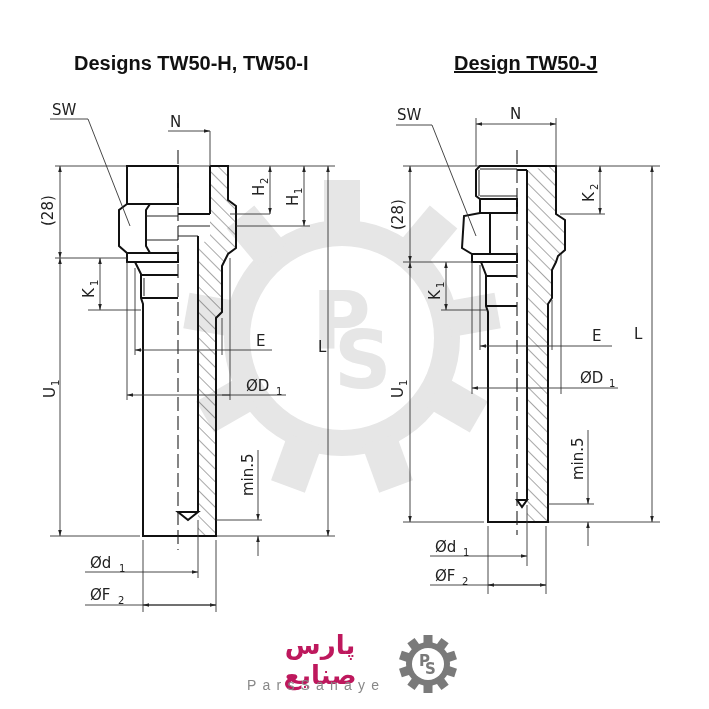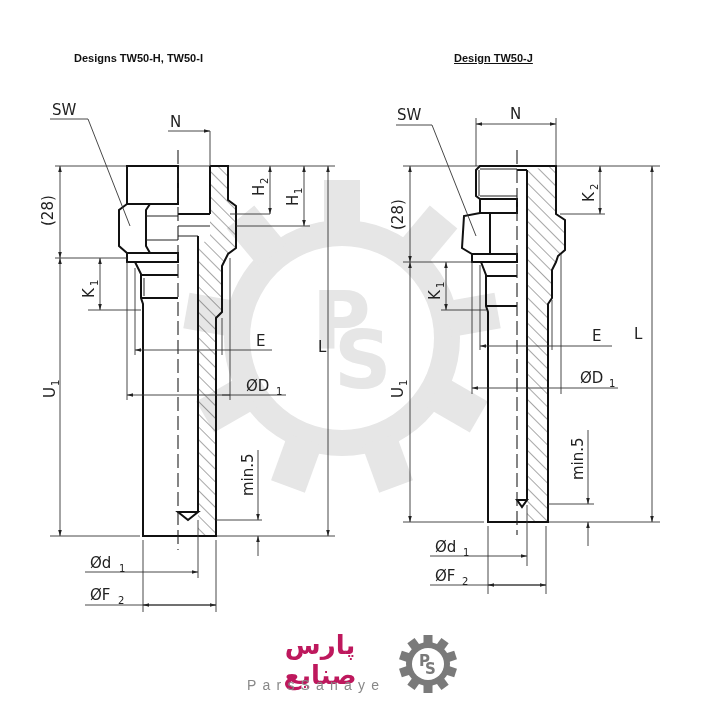--- a/index.html
+++ b/index.html
@@ -1,17 +1,17 @@
 <!DOCTYPE html>
 <html><head>
 <meta charset="utf-8">
 <style>
   html, body { margin:0; padding:0; background:#ffffff; }
   body { width:709px; height:709px; position:relative; overflow:hidden; font-family:"Liberation Sans", sans-serif; }
-  .title { position:absolute; top:52px; font-weight:bold; font-size:11px; color:#111; white-space:nowrap; }
+  .title { position:absolute; top:52px; font-weight:bold; font-size:20px; color:#111; white-space:nowrap; }
   #title-left { left:74px; }
   #title-right { left:454px;text-decoration:underline; }
   svg.drawing { position:absolute; left:0; top:0; }
   .lbl { font-family:"DejaVu Sans", sans-serif; font-size:15px; fill:#222; }
   .sub { font-size:10px; }
   .dim { stroke:#333; stroke-width:0.9; fill:none; }
   .thick { stroke:#111; stroke-width:2; fill:none; }
   .thin { stroke:#222; stroke-width:1; fill:none; }
   .hatch { stroke:#222; stroke-width:0.8; }
   .center { stroke:#222; stroke-width:1.1; stroke-dasharray:14 5; fill:none; }

